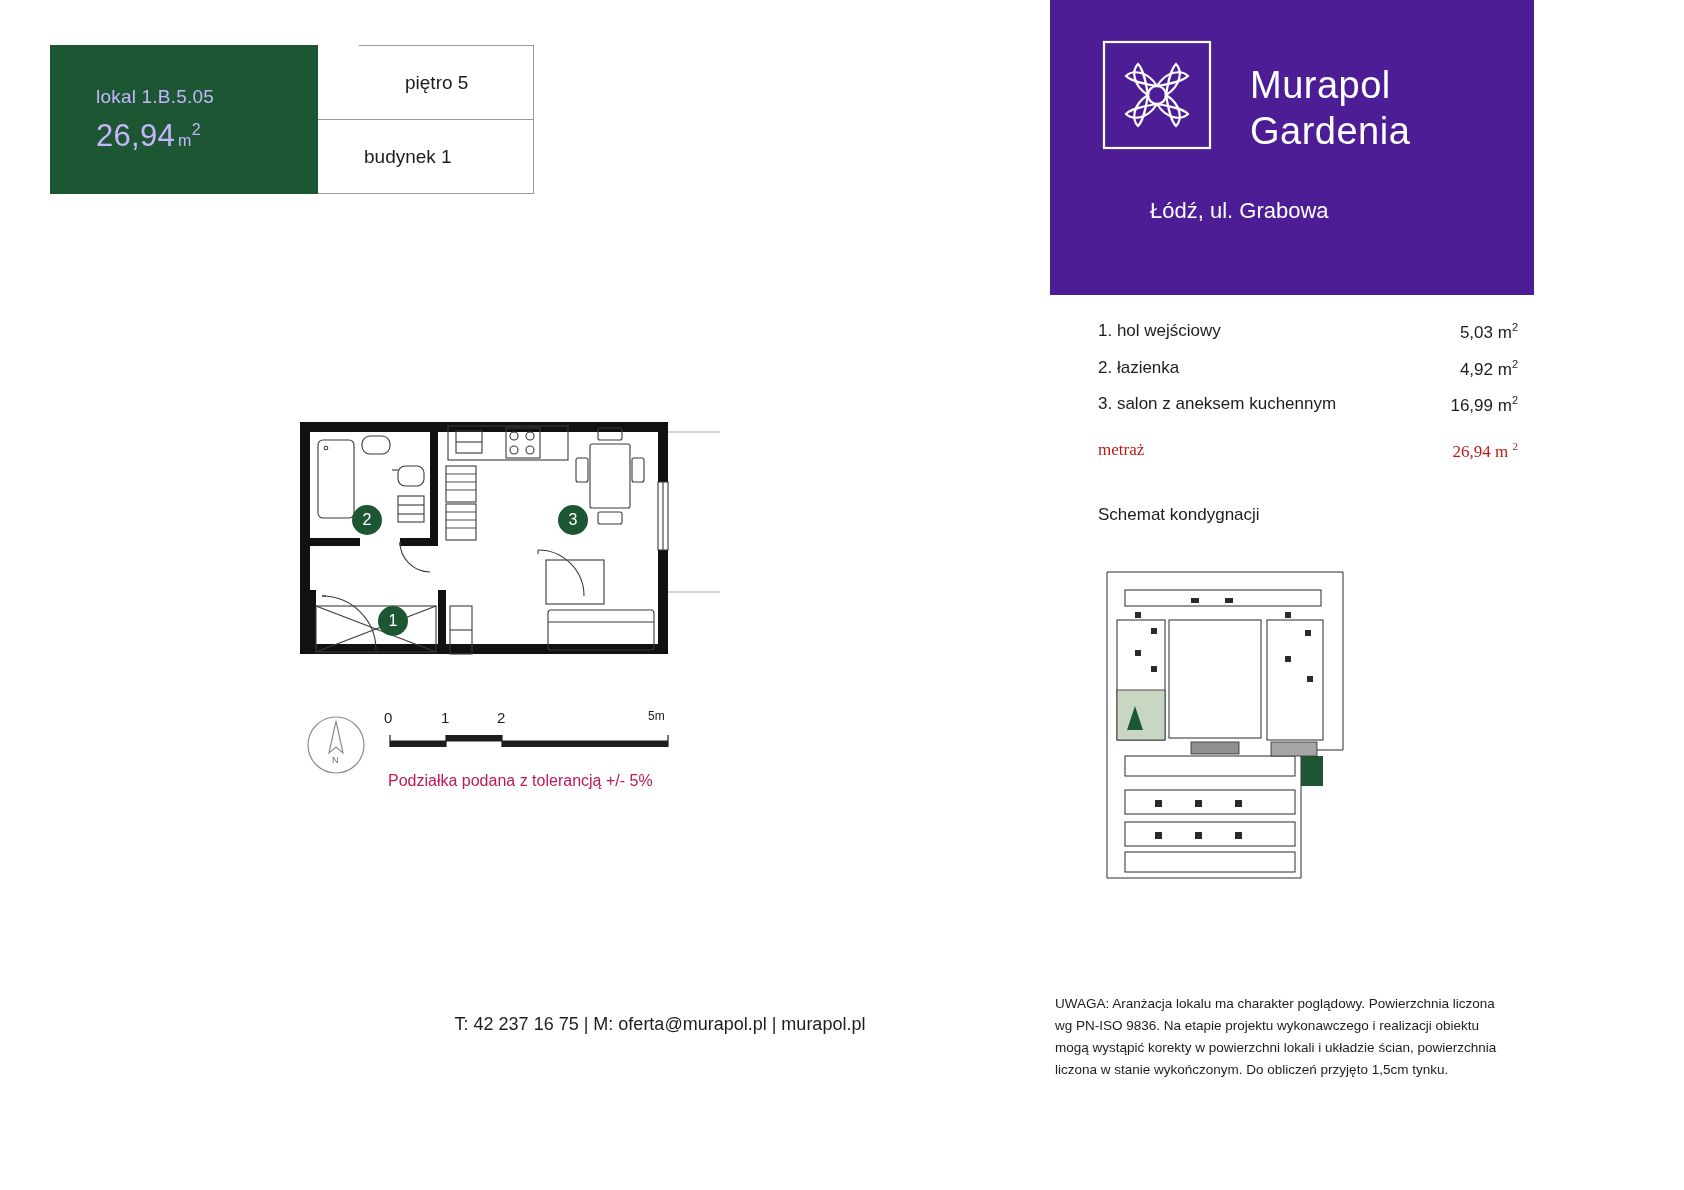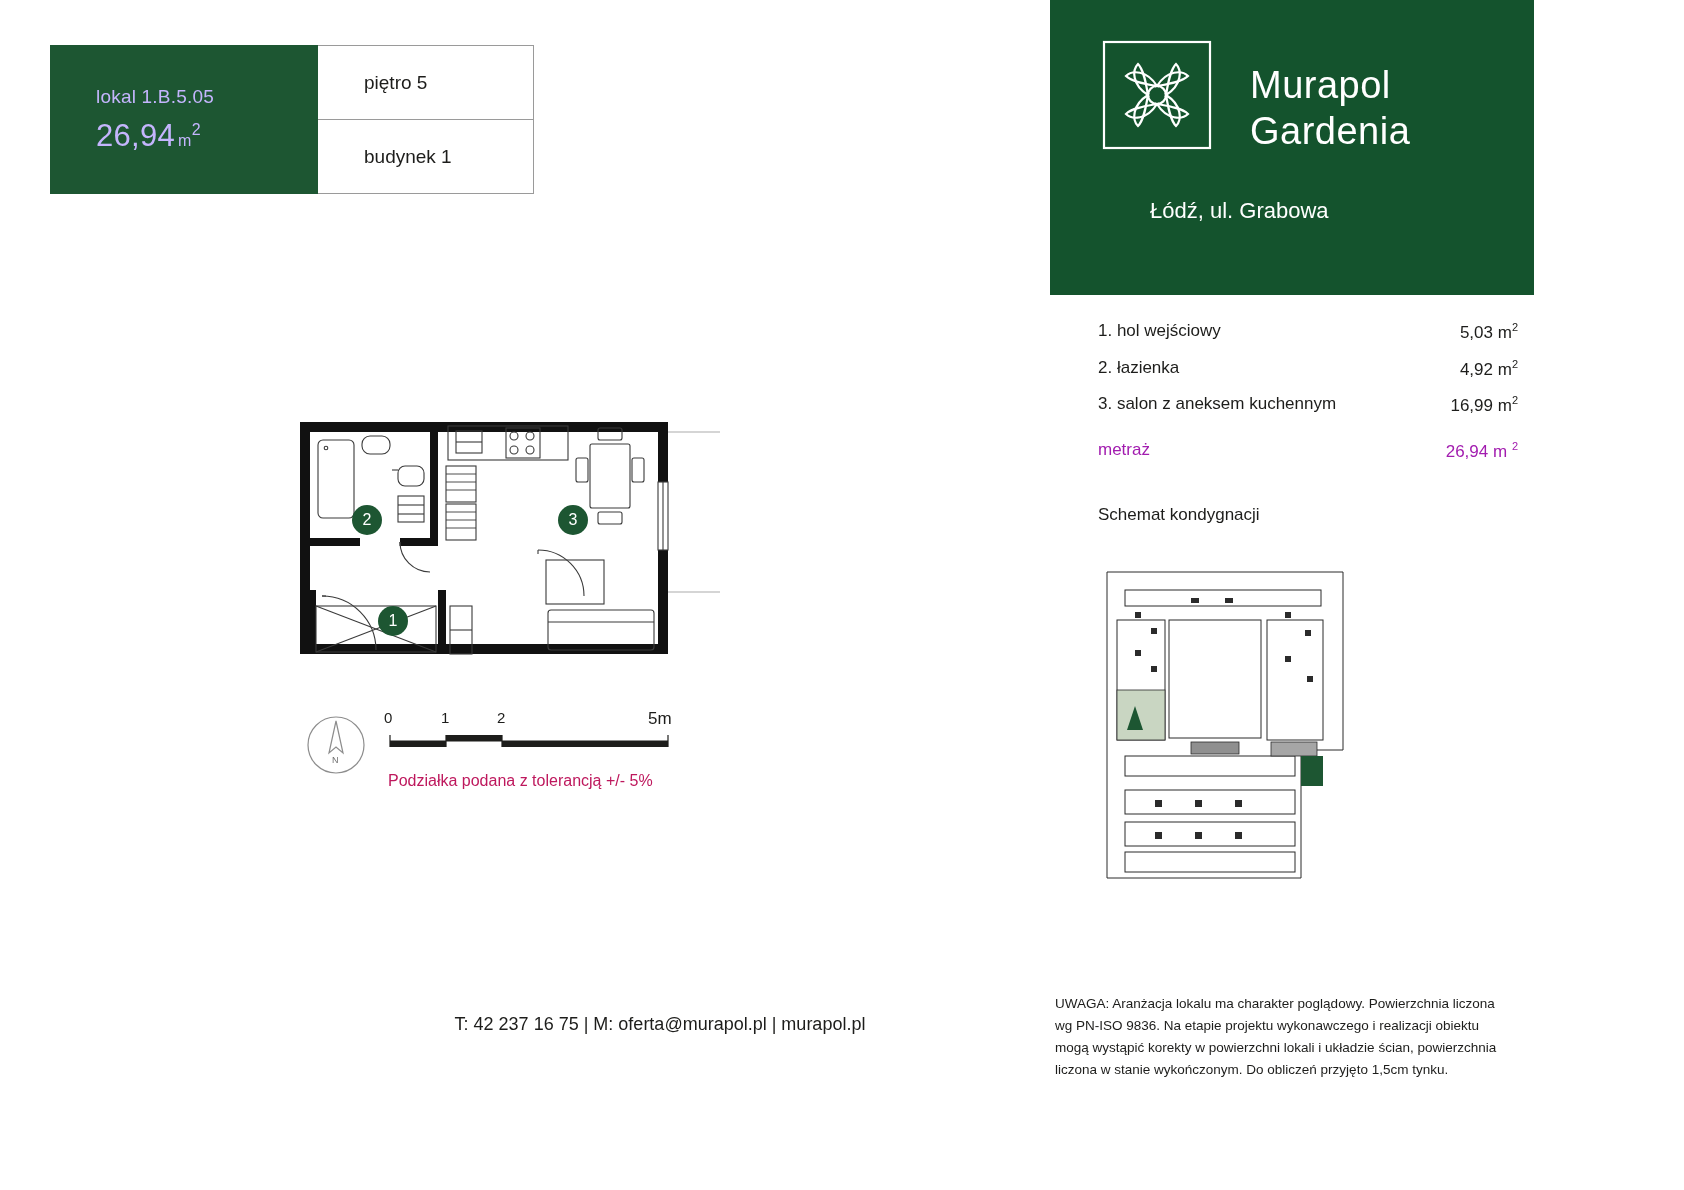--- a/index.html
+++ b/index.html
@@ -60,21 +60,21 @@
   #unit-box .white-cell {
     flex: 1;
     border: 1px solid #9a9a9a;
     border-left: none;
     display: flex;
     align-items: center;
     padding-left: 46px;
     box-sizing: border-box;
     font-size: 19px;
   }
-  #unit-box .white-cell.top { border-bottom: none; }
+  #unit-box .white-cell.top { border-bottom: none; margin-left: 41px; }
 
   
   #floorplan-wrap {
     position: absolute;
     left: 300px;
     top: 410px;
     width: 420px;
     height: 270px;
   }
   #plan-svg { display: block; }
@@ -109,21 +109,21 @@
     color: #be185d;
   }
 
   
   #brand-block {
     position: absolute;
     left: 1050px;
     top: 0;
     width: 484px;
     height: 295px;
-    background: #14532d;
+    background: #4c1d95;
     color: #ffffff;
   }
   #brand-logo {
     position: absolute;
     left: 52px;
     top: 40px;
   }
   #brand-name {
     position: absolute;
     left: 200px;
@@ -148,21 +148,21 @@
     width: 420px;
   }
   #rooms .row {
     display: flex;
     justify-content: space-between;
     font-size: 17px;
     margin-bottom: 15px;
   }
   #rooms .row .val { white-space: nowrap; }
   #rooms .row sup { font-size: 11px; }
-  #rooms .row.total { color: #a21caf; margin-top: 24px; }
+  #rooms .row.total { color: #b91c1c; margin-top: 24px; font-family: Liberation Serif, serif; }
 
   #schemat-title {
     position: absolute;
     left: 1098px;
     top: 505px;
     font-size: 17px;
   }
 
   
   #schematic {
@@ -327,21 +327,21 @@
       <line x1="204" y1="30" x2="204" y2="42"></line>
       <line x1="370" y1="30" x2="370" y2="42"></line>
     </g>
     <rect x="92" y="36" width="56" height="6" fill="#1d1d1b"></rect>
     <rect x="148" y="30" width="56" height="6" fill="#1d1d1b"></rect>
     <rect x="204" y="36" width="166" height="6" fill="#1d1d1b"></rect>
   </svg>
   <div style="position:absolute; left:86px; top:4px; font-size:15px;">0</div>
   <div style="position:absolute; left:143px; top:4px; font-size:15px;">1</div>
   <div style="position:absolute; left:199px; top:4px; font-size:15px;">2</div>
-  <div style="position:absolute; left:350px; top:4px; font-size:17px;">5m</div>
+  <div style="position:absolute; left:350px; top:4px; font-size:12px;">5m</div>
 </div>
 <div id="scale-note">Podziałka podana z tolerancją +/- 5%</div>
 
 <div id="brand-block">
   <div id="brand-logo">
     <svg width="110" height="110" viewBox="0 0 110 110">
       <g stroke="#ffffff" fill="none" stroke-width="2.2">
         <rect x="2" y="2" width="106" height="106"></rect>
         <circle cx="55" cy="55" r="9"></circle>
         <g>

